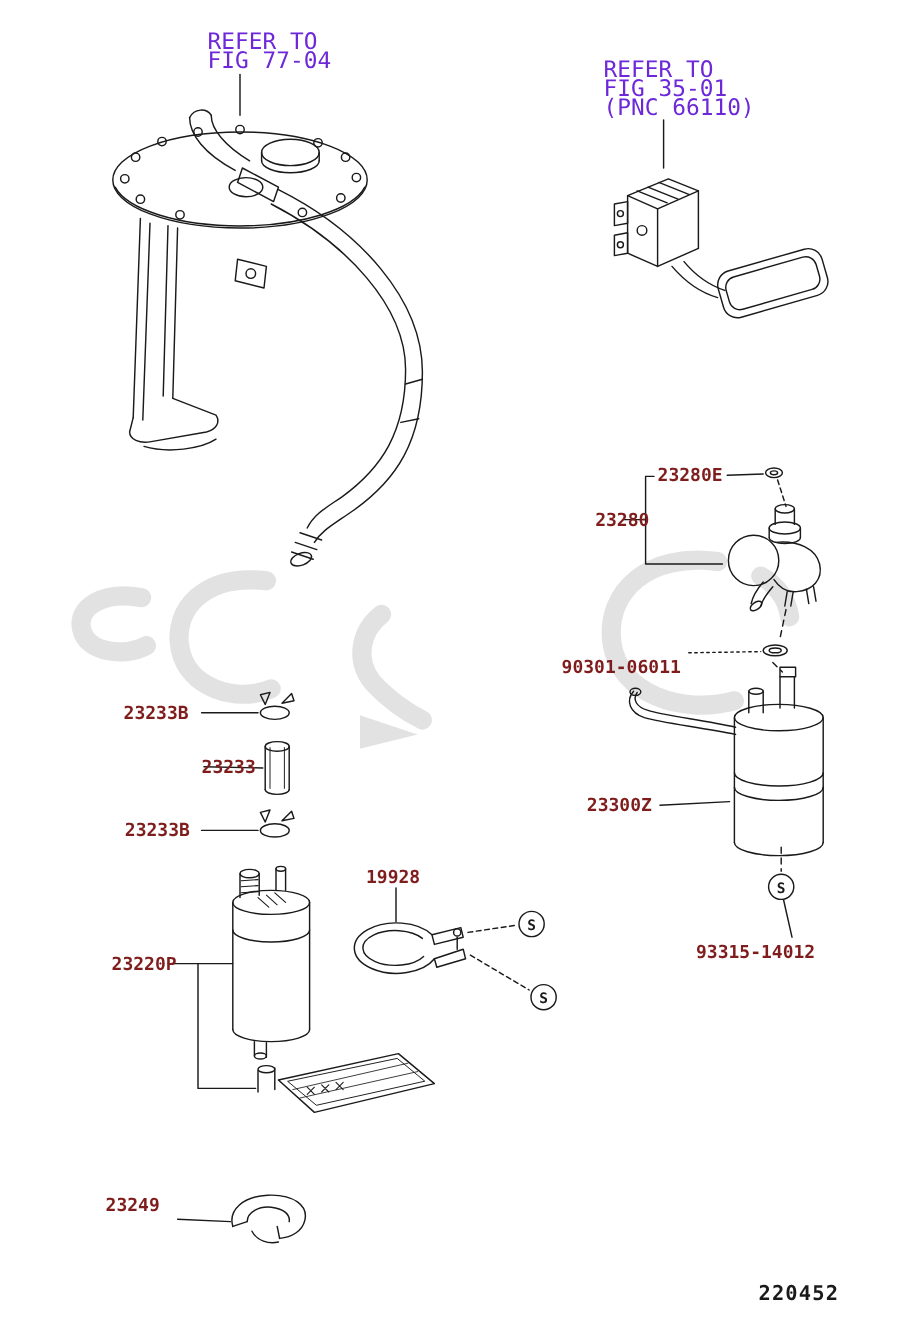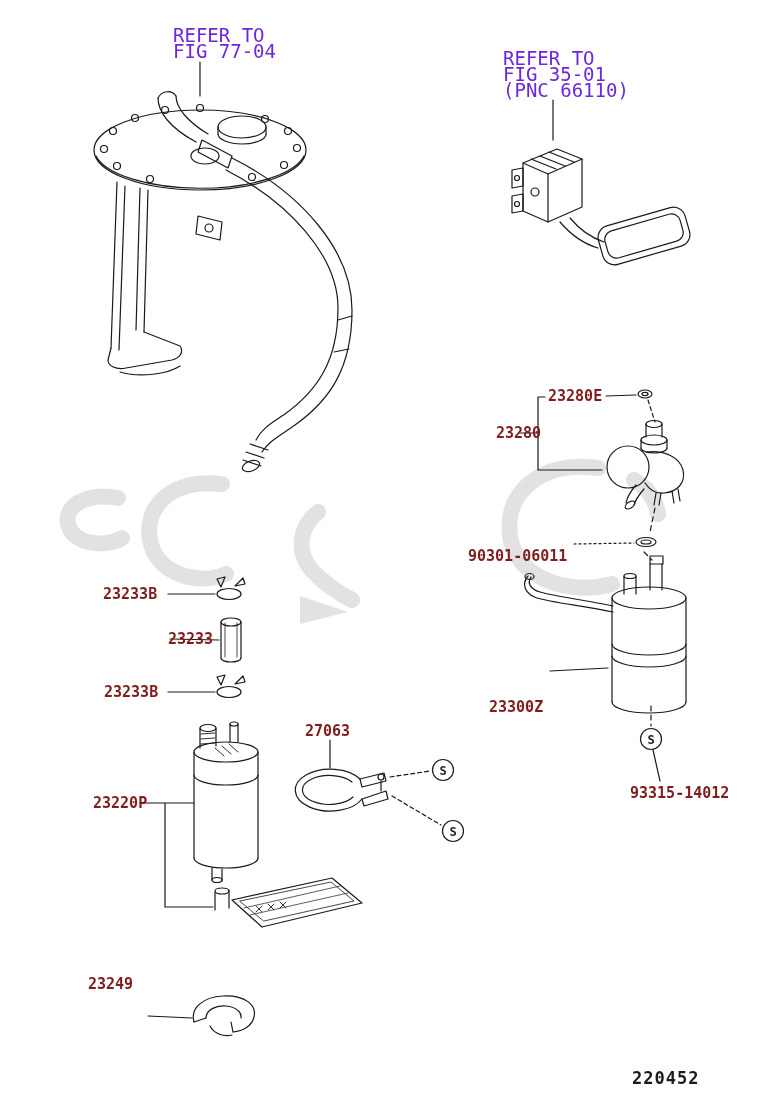--- a/index.html
+++ b/index.html
@@ -250,21 +250,21 @@
     <div>FIG 35-01</div>
     <div>(PNC 66110)</div>
   </div>
 
   <div class="label" style="left:548px; top:388px;">23280E</div>
   <div class="label" style="left:496px; top:425px;">23280</div>
   <div class="label" style="left:468px; top:548px;">90301-06011</div>
   <div class="label" style="left:103px; top:586px;">23233B</div>
   <div class="label" style="left:120px; top:631px;margin-left:48px;">23233</div>
   <div class="label" style="left:104px; top:684px;">23233B</div>
-  <div class="label" style="left:489px; top:699px;">23300Z</div>
-  <div class="label" style="left:305px; top:723px;">27063</div>
+  <div class="label" style="left:489px; top:663px;">23300Z</div>
+  <div class="label" style="left:305px; top:723px;">19928</div>
   <div class="label" style="left:93px; top:795px;">23220P</div>
-  <div class="label" style="left:630px; top:785px;">93315-14012</div>
-  <div class="label" style="left:88px; top:976px;">23249</div>
+  <div class="label" style="left:580px; top:785px;">93315-14012</div>
+  <div class="label" style="left:88px; top:996px;">23249</div>
 
   <div class="fig-code" style="left:632px; top:1068px;">220452</div>
 
 </div>
 
 </body></html>

